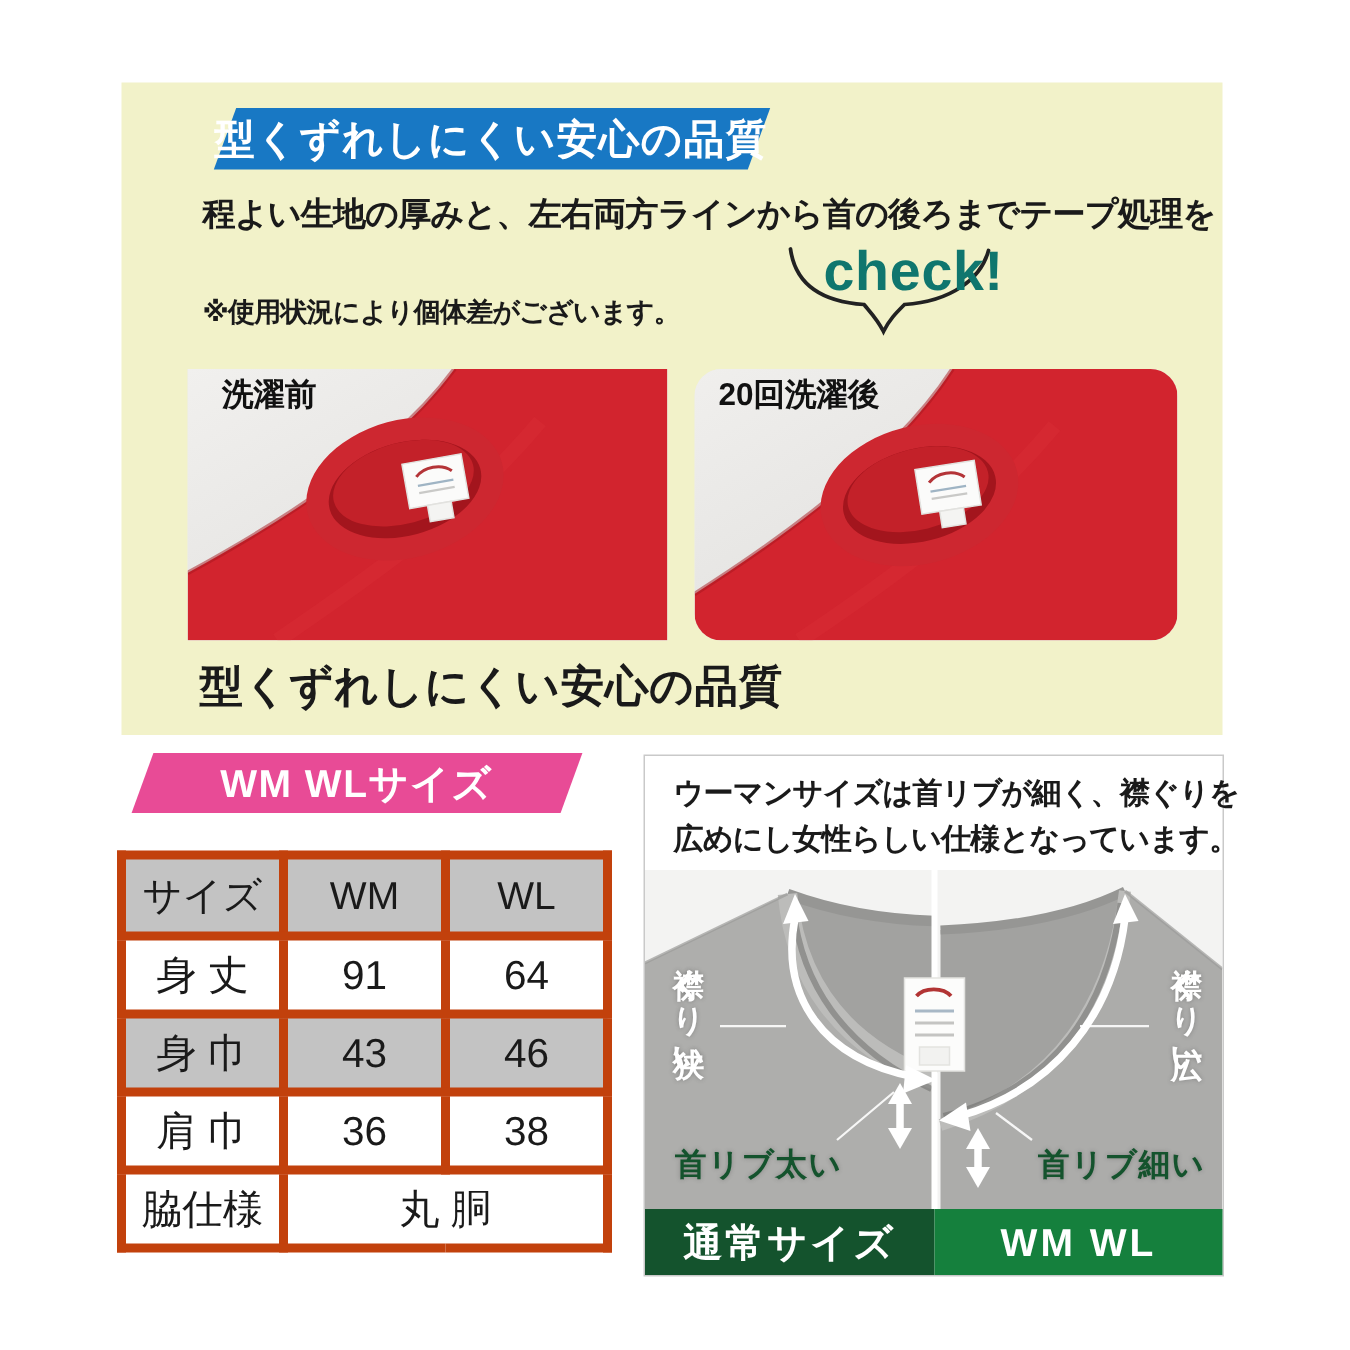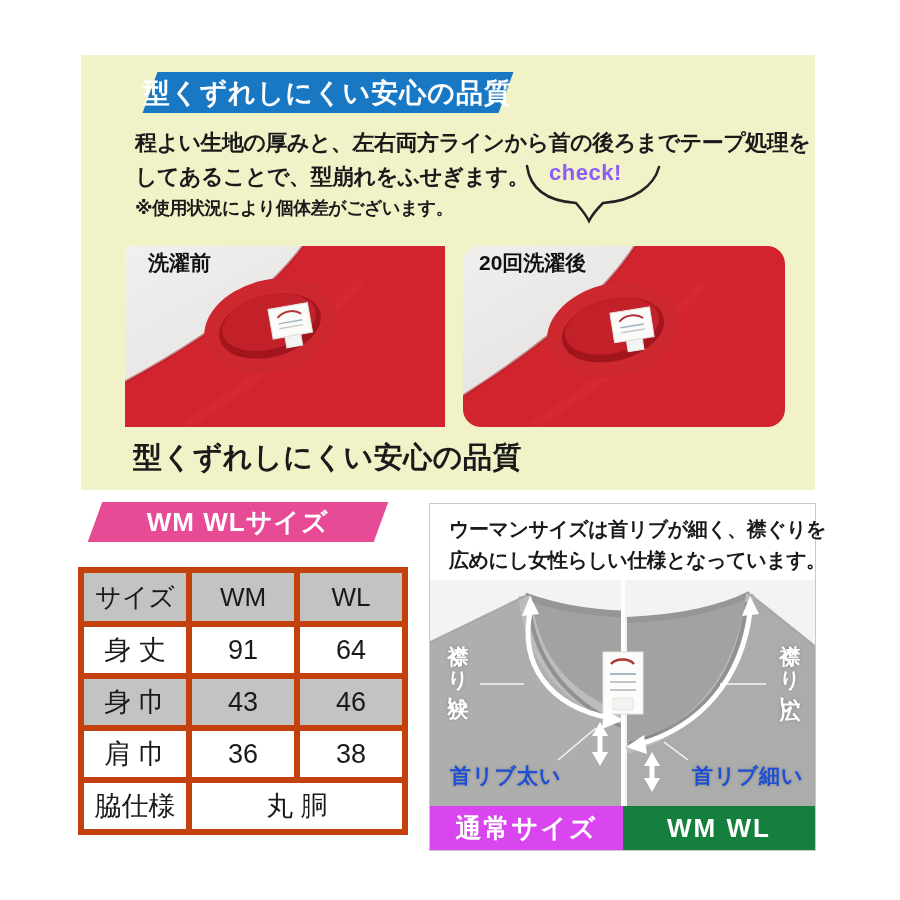--- a/index.html
+++ b/index.html
@@ -7,21 +7,21 @@
        font-family:"Liberation Sans","DejaVu Sans",sans-serif;color:#1a1a1a;}
   .abs{position:absolute;}
 
   
   .yellow-panel{left:81px;top:55px;width:734px;height:435px;background:#f2f2c9;}
   .blue-banner{left:150px;top:72px;width:356px;height:41px;background:#1878c4;
                transform:skewX(-20deg);display:flex;align-items:center;justify-content:center;}
   .blue-banner span{transform:skewX(20deg);color:#fff;font-size:27px;font-weight:bold;letter-spacing:1px;white-space:nowrap;}
   .body-copy{left:135px;top:126px;font-size:22px;font-weight:bold;line-height:34px;letter-spacing:-0.5px;white-space:nowrap;}
   .note-copy{left:135px;top:196px;font-size:18px;font-weight:bold;letter-spacing:-0.5px;white-space:nowrap;}
-  .check-word{left:549px;top:160px;font-size:22px;font-weight:bold;color:#8b5cf6;letter-spacing:0.5px;}
+  .check-word{left:549px;top:160px;font-size:37px;font-weight:bold;color:#0f766e;letter-spacing:0.5px;}
   .photo{overflow:hidden;background:#ececea;}
   .photo-label{position:absolute;font-size:21px;font-weight:bold;color:#111;white-space:nowrap;}
   .caption{left:133px;top:438px;font-size:29px;font-weight:bold;letter-spacing:0.5px;white-space:nowrap;}
 
   
   .pink-banner{left:95px;top:502px;width:286px;height:40px;background:#e84b96;
                transform:skewX(-20deg);display:flex;align-items:center;justify-content:center;}
   .pink-banner span{transform:skewX(20deg);color:#fff;font-size:26px;font-weight:bold;letter-spacing:1px;white-space:nowrap;}
   table.size{position:absolute;left:78px;top:567px;border-collapse:collapse;table-layout:fixed;}
   table.size th,table.size td{border:6px solid #c2410c;text-align:center;vertical-align:middle;
@@ -31,41 +31,40 @@
   table.size td{height:46px;font-size:27px;}
   tr.gray td{background:#c3c3c3;}
   tr.white td{background:#fff;}
 
   
   .woman-box{left:429px;top:503px;width:387px;height:348px;background:#fff;border:1px solid #c9c9c9;box-sizing:border-box;}
   .woman-copy{left:19px;top:10px;font-size:20px;font-weight:bold;line-height:31px;letter-spacing:-0.5px;white-space:nowrap;}
   .gray-photo{left:0;top:76px;width:385px;height:228px;overflow:hidden;}
   .v-label{position:absolute;writing-mode:vertical-rl;text-orientation:upright;color:#fff;
            font-size:21px;font-weight:bold;letter-spacing:2px;text-shadow:0 0 3px rgba(60,60,60,.35);}
-  .h-label{position:absolute;color:#1d4ed8;font-size:21px;font-weight:bold;letter-spacing:1px;
+  .h-label{position:absolute;color:#14532d;font-size:21px;font-weight:bold;letter-spacing:1px;
            text-shadow:0 0 3px rgba(60,60,60,.35);white-space:nowrap;}
   .foot-banner{position:absolute;bottom:0;height:44px;display:flex;align-items:center;justify-content:center;}
   .foot-banner span{color:#fff;font-size:26px;font-weight:bold;letter-spacing:2px;white-space:nowrap;}
-  .foot-blue{left:0;width:193px;background:#d946ef;}
+  .foot-blue{left:0;width:193px;background:#14532d;}
   .foot-pink{left:193px;width:192px;background:#15803d;}
 </style>
 </head>
 <body>
 
 <div id="app">
 
   <div class="abs yellow-panel">
 
     <div class="abs blue-banner" style="left:69px;top:17px;">
       <span>型くずれしにくい安心の品質</span>
     </div>
 
     <div class="abs body-copy" style="left:54px;top:71px;">
       <div>程よい生地の厚みと、左右両方ラインから首の後ろまでテープ処理を</div>
-      <div>してあることで、型崩れをふせぎます。</div>
     </div>
 
     <div class="abs note-copy" style="left:54px;top:141px;">※使用状況により個体差がございます。</div>
 
     <svg class="abs" style="left:441px;top:103px;" width="142" height="66" viewBox="0 0 142 66">
       <path d="M5,8 C8,30 24,43 54,45 C59,51 63,55 67,63 C71,55 75,51 81,45 C112,43 132,28 137,9" fill="none" stroke="#222" stroke-width="2.5" stroke-linecap="round"></path>
     </svg>
     <div class="abs check-word" style="left:468px;top:105px;">check!</div>
 
     <div class="abs photo" style="left:44px;top:191px;width:320px;height:181px;">

